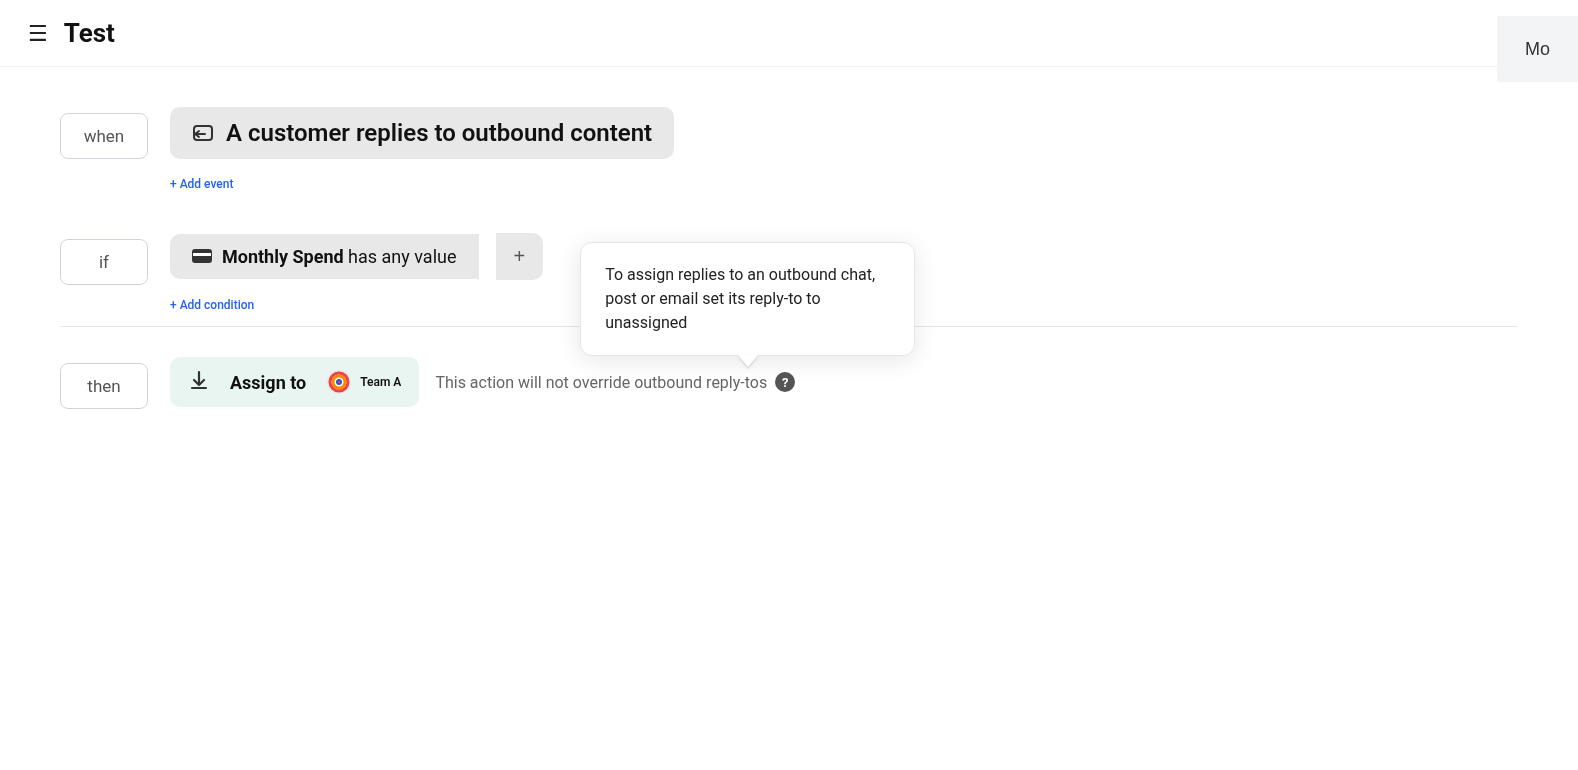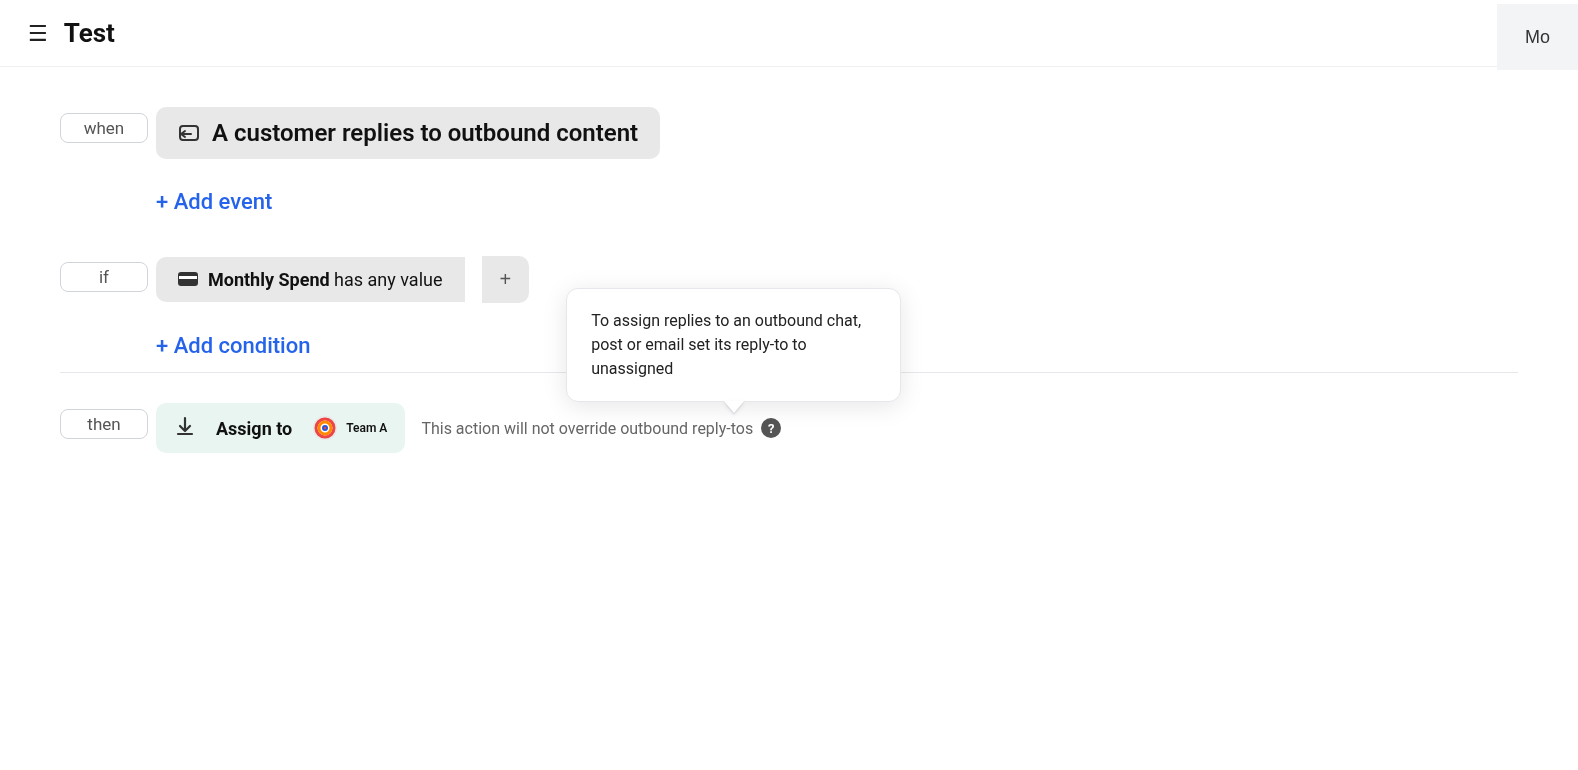--- a/index.html
+++ b/index.html
@@ -27,21 +27,21 @@
       color: #222;
     }
     .page-title {
       font-size: 26px;
       font-weight: 700;
       color: #111;
     }
     .more-button {
       position: absolute;
       right: 0;
-      top: 4px;
+      top: 16px;
       background: #f3f4f6;
       border: none;
       padding: 18px 28px;
       font-size: 18px;
       color: #333;
       cursor: pointer;
       height: 100%;
       display: flex;
       align-items: center;
     }
@@ -58,25 +58,25 @@
       margin-bottom: 38px;
     }
 
     
     .label-badge {
       display: inline-flex;
       align-items: center;
       justify-content: center;
       border: 1.5px solid #d1d5db;
       border-radius: 8px;
-      padding: 4px 18px;
+      padding: 12px 18px;
       font-size: 17px;
       color: #555;
       min-width: 88px;
-      margin-right: 8px;
+      margin-right: 22px;
       margin-top: 6px;
       background: #fff;
       white-space: nowrap;
     }
 
     
     .rule-content {
       display: flex;
       flex-direction: column;
       gap: 14px;
@@ -100,26 +100,25 @@
       display: flex;
       align-items: center;
     }
 
     
     .add-link {
       display: inline-flex;
       align-items: center;
       gap: 6px;
       color: #2563eb;
-      font-size: 22px;
+      font-size: 12px;
       font-weight: 500;
       cursor: pointer;
       text-decoration: none;
       padding: 4px 0;
-      margin-top: 12px;
     }
 
     
     .divider {
       border: none;
       border-top: 1.5px solid #e5e7eb;
       margin: 10px 0 30px 0;
       width: 100%;
     }
 

